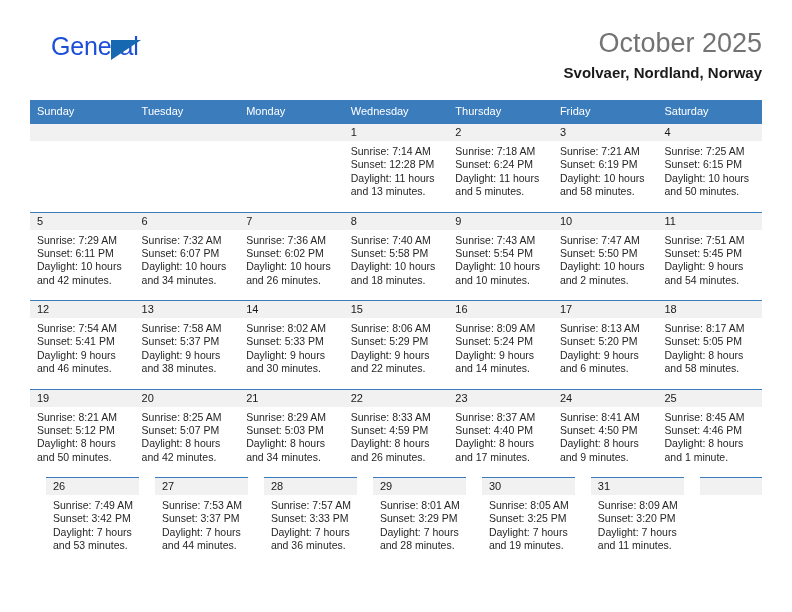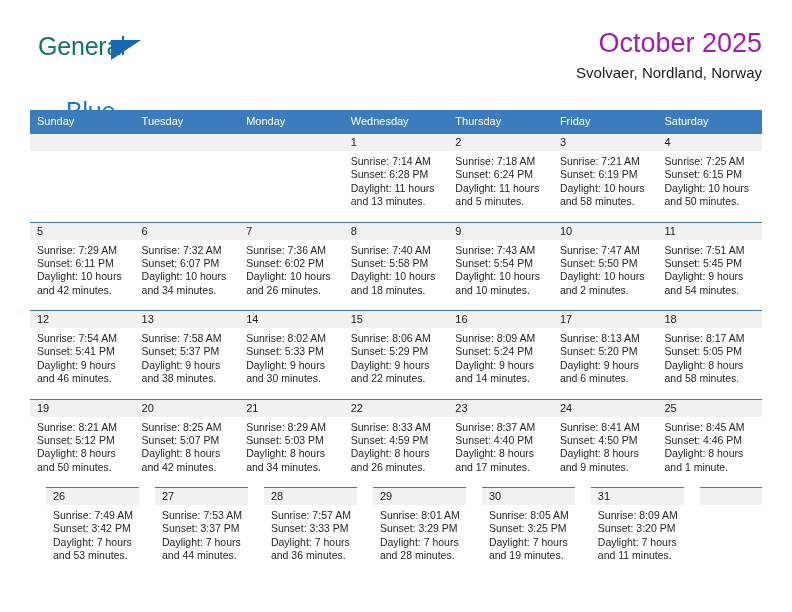--- a/index.html
+++ b/index.html
@@ -33,25 +33,25 @@
 
   .brand {
     position: absolute;
     left: 4px;
     top: 6px;
     width: 180px;
     height: 56px;
   }
   .brand-general {
     position: absolute;
-    left: 4px;
+    left: 17px;
     top: 0;
     font-size: 25px;
     letter-spacing: -0.2px;
-    color: #0f766e;
+    color: #1d4ed8;
     font-family: "Liberation Sans", sans-serif;
   }
   .brand-blue {
     position: absolute;
     left: 32px;
     top: 26px;
     font-size: 25px;
     letter-spacing: -0.2px;
     color: #1a7bc4;
     font-family: "Liberation Sans", sans-serif;
@@ -69,38 +69,38 @@
 
   .titles {
     position: absolute;
     right: 0;
     top: 0;
     text-align: right;
   }
   .month-title {
     font-size: 27px;
     font-weight: normal;
-    color: #a21caf;
+    color: #737373;
     line-height: 34px;
     white-space: nowrap;
   }
   .location-title {
     font-size: 15px;
-    font-weight: normal;
+    font-weight: bold;
     color: #1a1a1a;
     line-height: 22px;
     margin-top: 2px;
     white-space: nowrap;
   }
 
   
   .calendar {
     position: absolute;
     left: 30px;
-    top: 110px;
+    top: 100px;
     width: 732px;
   }
 
   .dow-row {
     display: flex;
     width: 100%;
     background: #3b7cbd;
   }
   .dow-cell {
     flex: 1 1 0;
@@ -189,21 +189,21 @@
       <div class="day-cell empty">
         <div class="numband"></div>
       </div>
       <div class="day-cell empty">
         <div class="numband"></div>
       </div>
       <div class="day-cell">
         <div class="numband">1</div>
         <div class="info">
           <div>Sunrise: 7:14 AM</div>
-          <div>Sunset: 6:28 PM</div>
+          <div>Sunset: 12:28 PM</div>
           <div>Daylight: 11 hours</div>
           <div>and 13 minutes.</div>
         </div>
       </div>
       <div class="day-cell">
         <div class="numband">2</div>
         <div class="info">
           <div>Sunrise: 7:18 AM</div>
           <div>Sunset: 6:24 PM</div>
           <div>Daylight: 11 hours</div>

